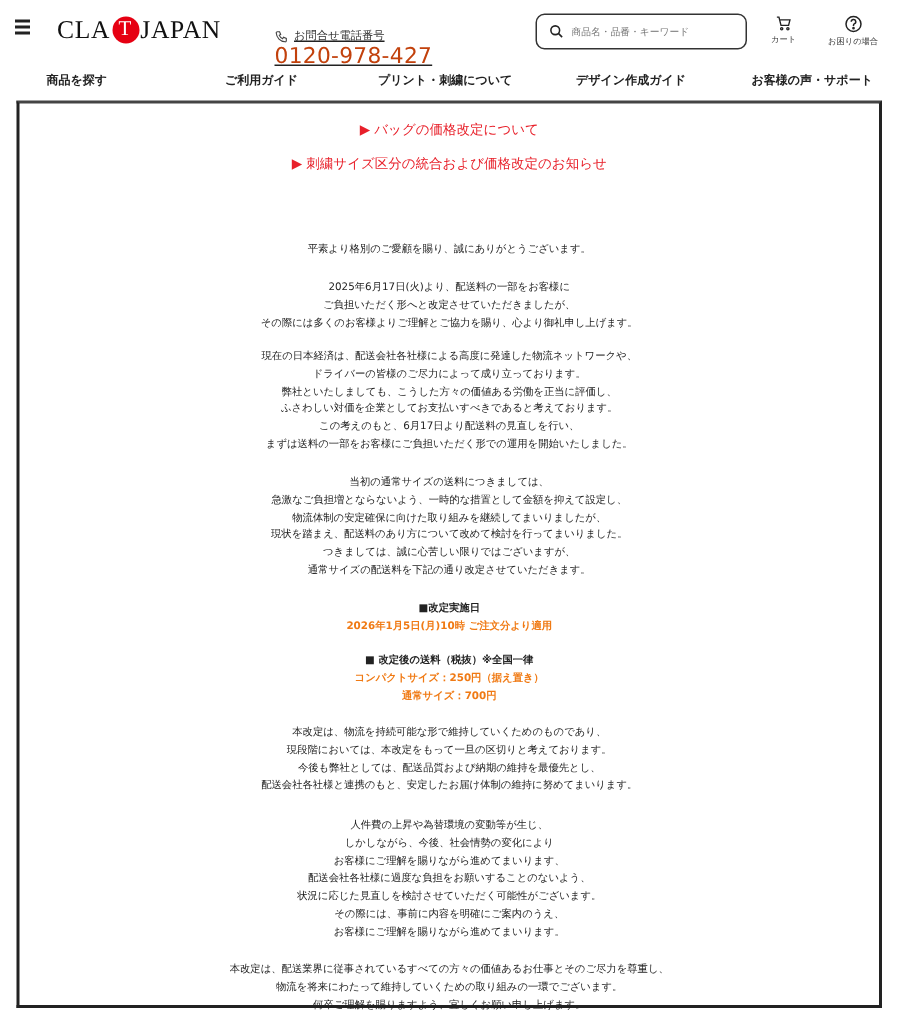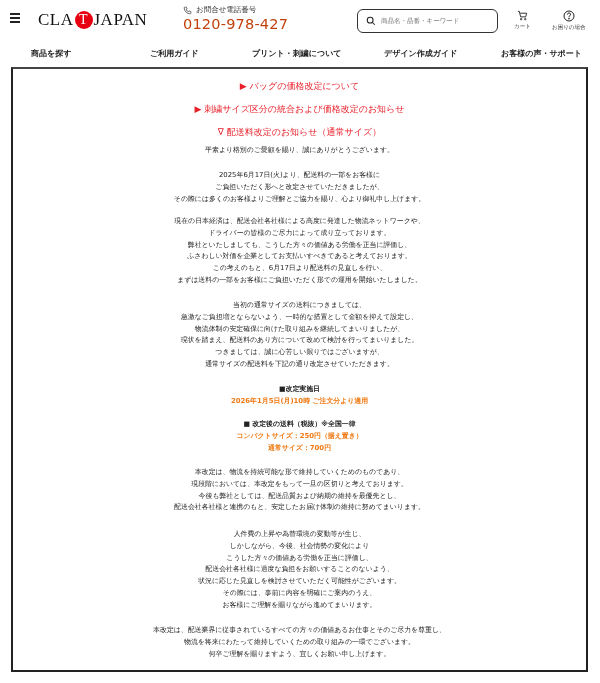--- a/index.html
+++ b/index.html
@@ -6,38 +6,38 @@
     html, body { width: 600px; height: 683px; overflow: hidden; background: #ffffff; }
     body { font-family: "DejaVu Sans", "Liberation Sans", sans-serif; color: #222; position: relative; }
 
     .header { position: absolute; left: 0; top: 0; width: 600px; height: 42px; }
     .hamburger { position: absolute; left: 10px; top: 13px; width: 10px; height: 10px; cursor: pointer; }
     .hamburger span { display: block; height: 1.5px; background: #222; margin-bottom: 2.5px; }
     .logo { position: absolute; left: 38px; top: 10px; height: 20px; display: flex; align-items: center;
             font-family: "Liberation Serif", "DejaVu Serif", serif; font-size: 17px; letter-spacing: 0.5px; color: #111; }
     .logo .t-circle { display: inline-flex; align-items: center; justify-content: center; width: 18px; height: 18px;
             border-radius: 50%; background: #e60012; color: #fff; font-size: 14px; margin: 0 1px; }
-    .phone { position: absolute; left: 183px; top: 5px; }
+    .phone { position: absolute; left: 183px; top: 19px; text-decoration: underline; }
     .phone-label { display: flex; align-items: center; font-size: 7.5px; color: #333; }
     .phone-label svg { margin-right: 4px; }
     .phone-number { font-family: "DejaVu Sans", sans-serif; font-size: 14.5px; color: #c2410c; letter-spacing: 0.2px; margin-top: 1px; }
     .search { position: absolute; left: 357px; top: 9px; width: 141px; height: 24px; border: 1px solid #333; border-radius: 6px;
               display: flex; align-items: center; padding-left: 8px; }
     .search input { border: none; outline: none; font-size: 6.5px; color: #aaa; width: 110px; margin-left: 5px; background: transparent; font-family: "DejaVu Sans", sans-serif; }
     .icon-btn { position: absolute; top: 10px; display: flex; flex-direction: column; align-items: center; cursor: pointer; }
     .icon-btn .label { font-size: 5.5px; color: #333; margin-top: 2px; white-space: nowrap; }
     .cart { left: 514px; }
     .help { left: 552px; }
 
     .nav { position: absolute; left: 0; top: 46px; width: 600px; height: 18px; display: flex; }
     .nav-item { font-size: 8px; font-weight: bold; color: #222; position: absolute; top: 2px; white-space: nowrap; cursor: pointer; }
 
     .notice-box { position: absolute; left: 11px; top: 67px; width: 577px; height: 605px; border: 2px solid #222; border-top-color: #444; }
     .link-line { position: absolute; left: 0; width: 100%; text-align: center; font-size: 9px; font-weight: normal; color: #e8202a; }
-    .para { position: absolute; left: 0; width: 100%; text-align: center; font-size: 6.9px; line-height: 11.8px; color: #222; }
+    .para { position: absolute; left: 0; width: 100%; text-align: center; font-size: 6.9px; line-height: 11.8px; color: #222; margin-top: 16px; }
     .para div { white-space: nowrap; }
     .orange { color: #f07a14; font-weight: bold; }
     .bold { font-weight: bold; }
   </style>
 </head>
 <body>
 
 <div class="header">
   <div class="hamburger">
     <span></span>
@@ -87,21 +87,20 @@
   <span class="nav-item" style="left:31px">商品を探す</span>
   <span class="nav-item" style="left:150px">ご利用ガイド</span>
   <span class="nav-item" style="left:252px">プリント・刺繍について</span>
   <span class="nav-item" style="left:384px">デザイン作成ガイド</span>
   <span class="nav-item" style="left:501px">お客様の声・サポート</span>
 </div>
 
 <div class="notice-box">
   <div class="link-line" style="top:11px">▶ バッグの価格改定について</div>
   <div class="link-line" style="top:34px">▶ 刺繍サイズ区分の統合および価格改定のお知らせ</div>
-  <div class="link-line" style="top:57px">∇ 配送料改定のお知らせ（通常サイズ）</div>
 
   <div class="para" style="top:76px">
     <div>平素より格別のご愛顧を賜り、誠にありがとうございます。</div>
   </div>
 
   <div class="para" style="top:101px">
     <div>2025年6月17日(火)より、配送料の一部をお客様に</div>
     <div>ご負担いただく形へと改定させていただきましたが、</div>
     <div>その際には多くのお客様よりご理解とご協力を賜り、心より御礼申し上げます。</div>
   </div>
@@ -138,21 +137,21 @@
   <div class="para" style="top:398px">
     <div>本改定は、物流を持続可能な形で維持していくためのものであり、</div>
     <div>現段階においては、本改定をもって一旦の区切りと考えております。</div>
     <div>今後も弊社としては、配送品質および納期の維持を最優先とし、</div>
     <div>配送会社各社様と連携のもと、安定したお届け体制の維持に努めてまいります。</div>
   </div>
 
   <div class="para" style="top:460px">
     <div>人件費の上昇や為替環境の変動等が生じ、</div>
     <div>しかしながら、今後、社会情勢の変化により</div>
-    <div>こうした方々の価値ある労働を正当に評価し、</div>
+    <div>お客様にご理解を賜りながら進めてまいります、</div>
     <div>配送会社各社様に過度な負担をお願いすることのないよう、</div>
     <div>状況に応じた見直しを検討させていただく可能性がございます。</div>
     <div>その際には、事前に内容を明確にご案内のうえ、</div>
     <div>お客様にご理解を賜りながら進めてまいります。</div>
   </div>
 
   <div class="para" style="top:556px">
     <div>本改定は、配送業界に従事されているすべての方々の価値あるお仕事とそのご尽力を尊重し、</div>
     <div>物流を将来にわたって維持していくための取り組みの一環でございます。</div>
     <div>何卒ご理解を賜りますよう、宜しくお願い申し上げます。</div>

